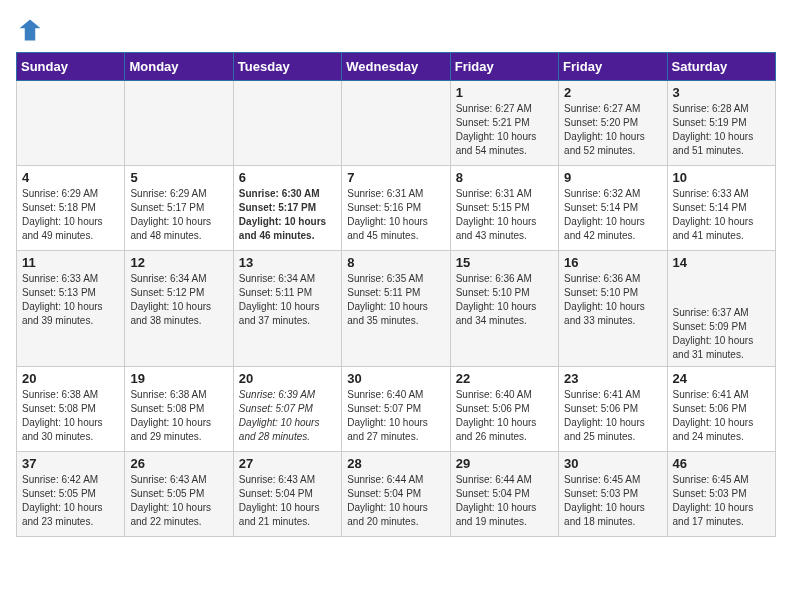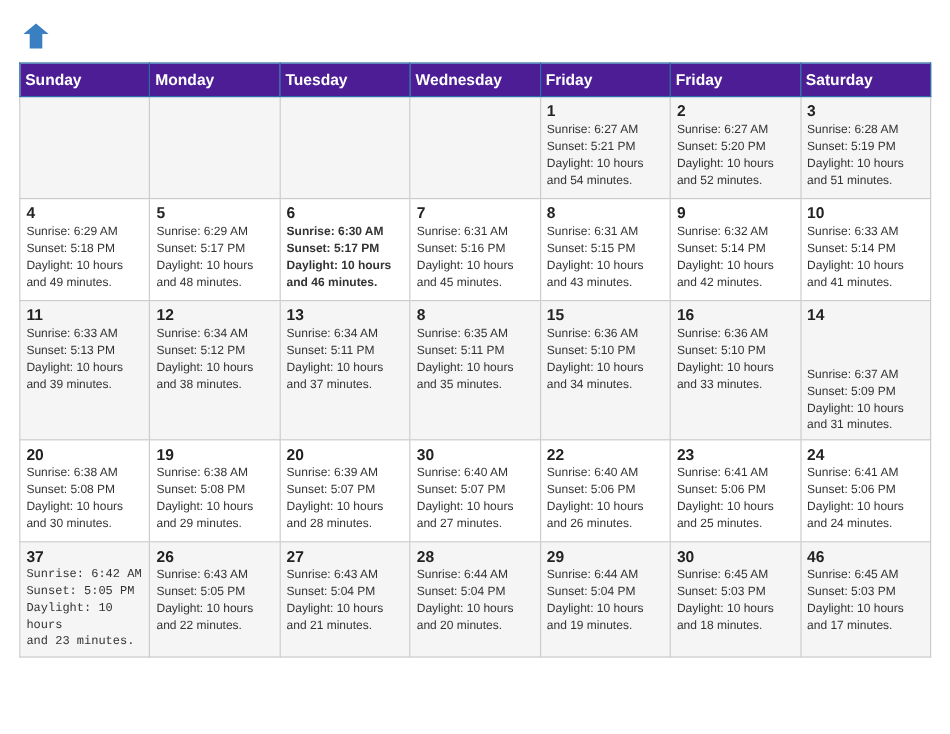--- a/index.html
+++ b/index.html
@@ -263,21 +263,21 @@
         </td>
         <td>
           <span class="day-number">19</span>
           <div class="day-info" style="white-space: pre-line;">Sunrise: 6:38 AM
 Sunset: 5:08 PM
 Daylight: 10 hours
 and 29 minutes.</div>
         </td>
         <td>
           <span class="day-number">20</span>
-          <div class="day-info" style="white-space: pre-line;">Sunrise: 6:39 AM
+          <div class="day-info" style="white-space: pre-line; font-style: italic;">Sunrise: 6:39 AM
 Sunset: 5:07 PM
 Daylight: 10 hours
 and 28 minutes.</div>
         </td>
         <td>
           <span class="day-number">30</span>
           <div class="day-info" style="white-space: pre-line;">Sunrise: 6:40 AM
 Sunset: 5:07 PM
 Daylight: 10 hours
 and 27 minutes.</div>
@@ -300,21 +300,21 @@
           <span class="day-number">24</span>
           <div class="day-info" style="white-space: pre-line;">Sunrise: 6:41 AM
 Sunset: 5:06 PM
 Daylight: 10 hours
 and 24 minutes.</div>
         </td>
       </tr>
       <tr>
         <td>
           <span class="day-number">37</span>
-          <div class="day-info" style="white-space: pre-line; font-family: Liberation Mono, monospace;">Sunrise: 6:42 AM
+          <div class="day-info" style="white-space: pre-line;">Sunrise: 6:42 AM
 Sunset: 5:05 PM
 Daylight: 10 hours
 and 23 minutes.</div>
         </td>
         <td>
           <span class="day-number">26</span>
           <div class="day-info" style="white-space: pre-line;">Sunrise: 6:43 AM
 Sunset: 5:05 PM
 Daylight: 10 hours
 and 22 minutes.</div>

